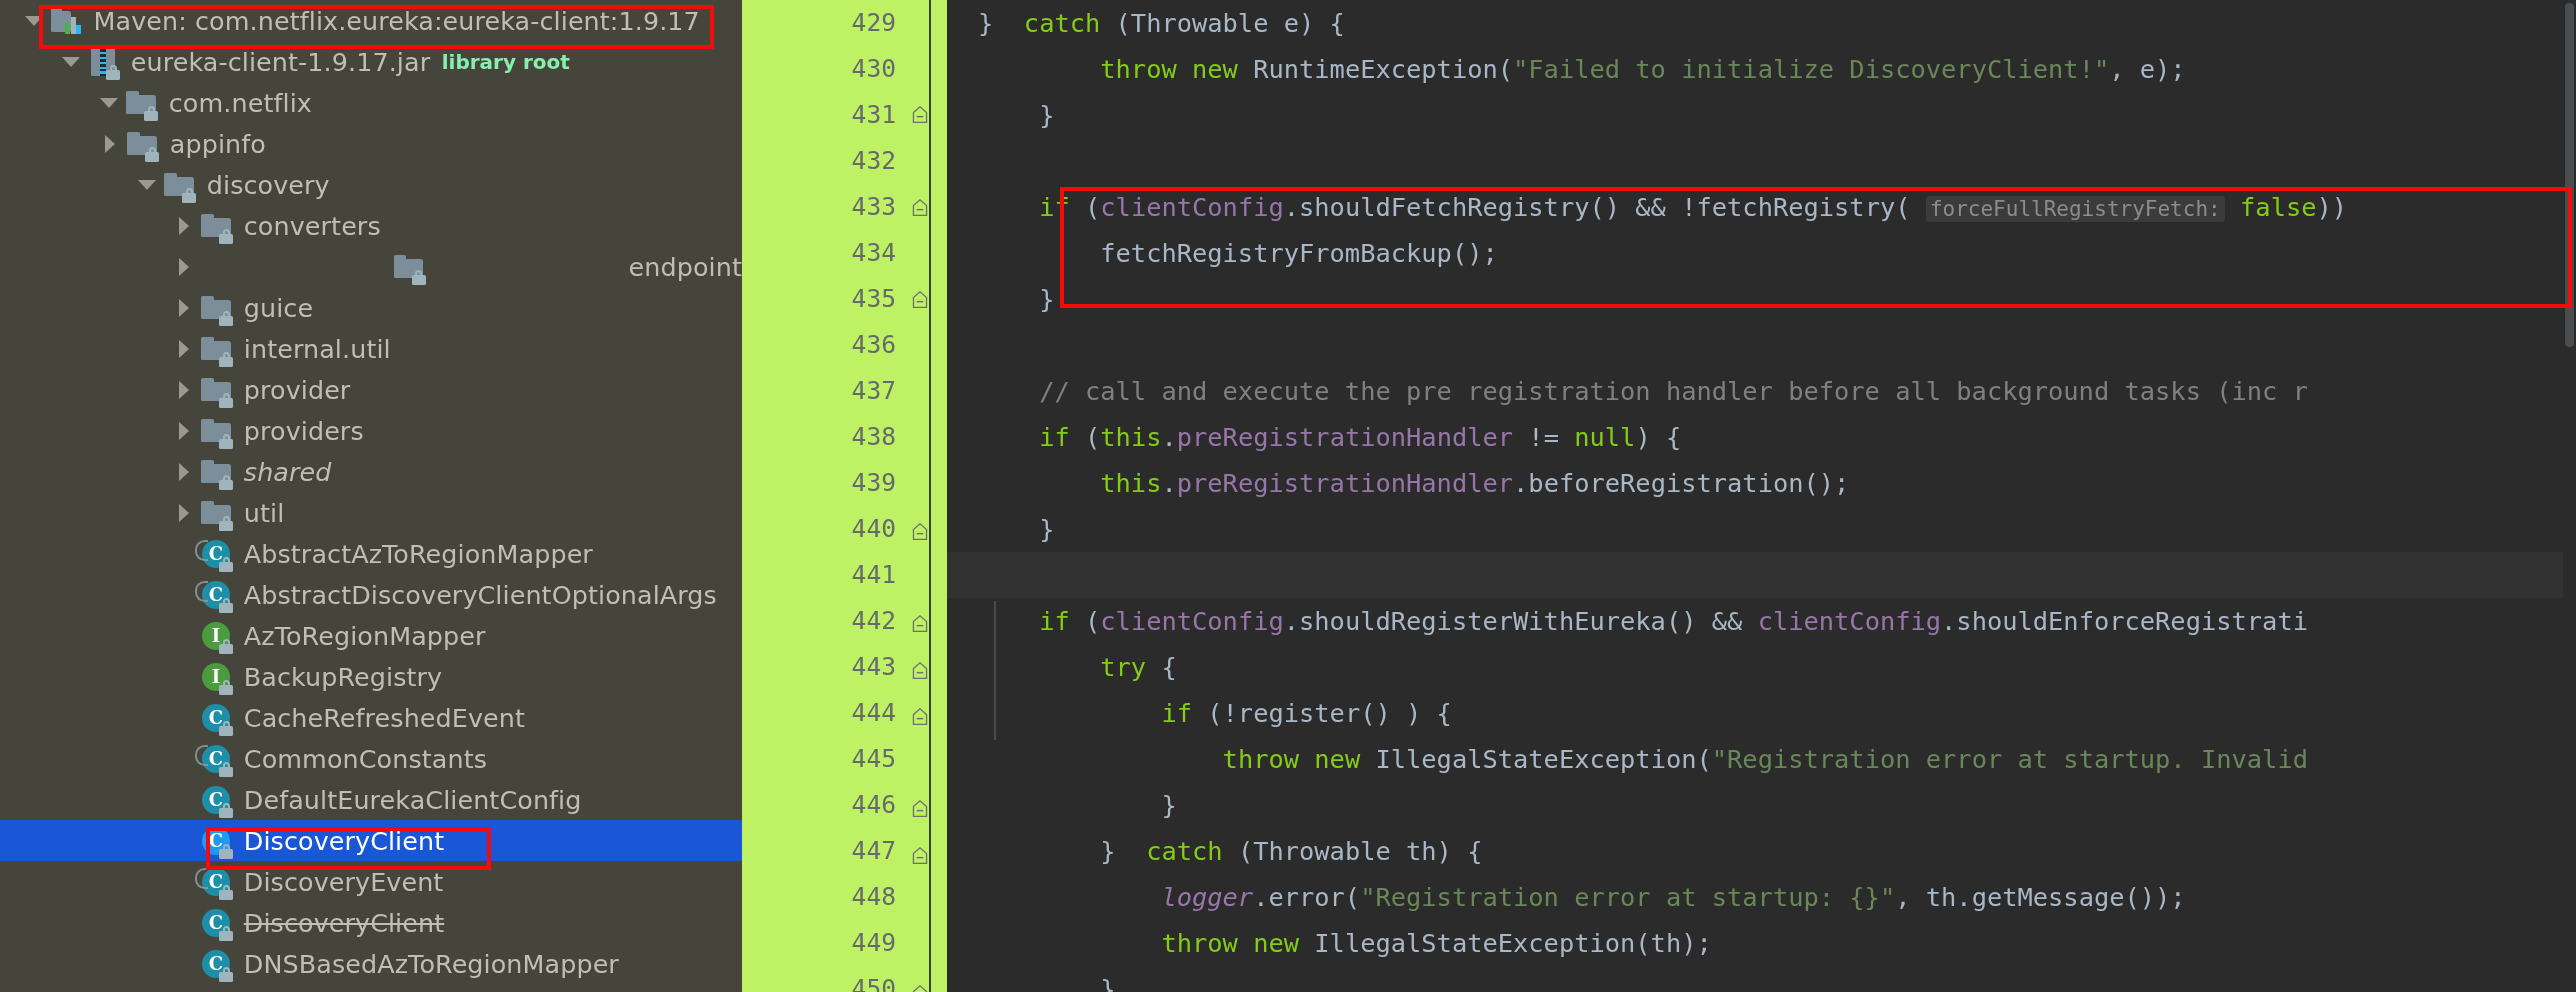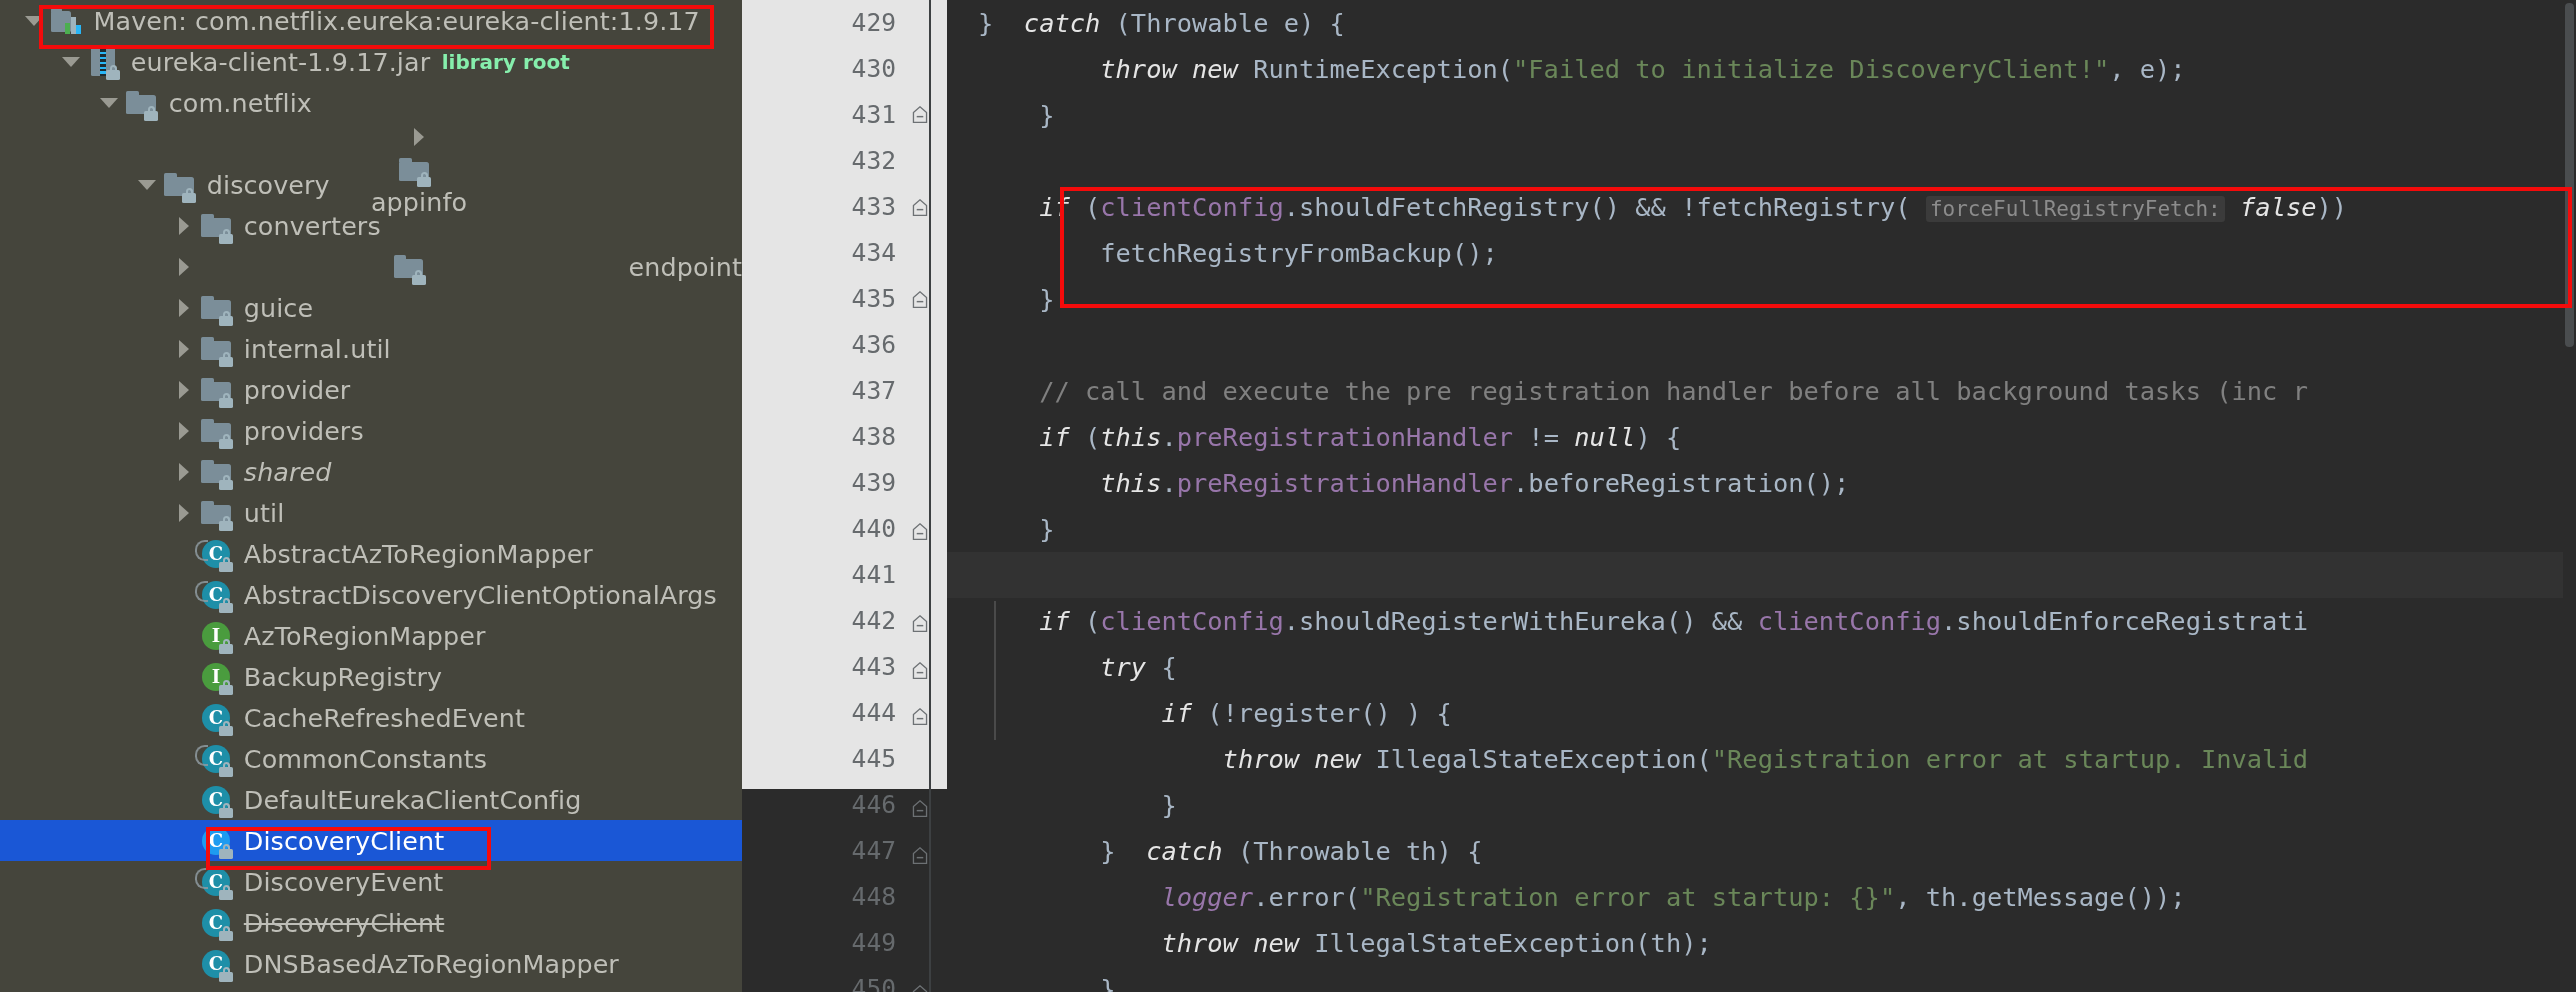--- a/index.html
+++ b/index.html
@@ -119,22 +119,22 @@
     pointer-events: none;
     z-index: 50;
   }
 
   
   .editor {
     flex: 1 1 auto; height: 992px; background: #2b2b2b; position: relative; overflow: hidden;
     display: flex;
   }
   .gutter {
-    width: 205px; flex: 0 0 205px; background: #e5e5e5; position: relative;
-    height: 789px;
+    width: 205px; flex: 0 0 205px; background: #bef264; position: relative;
+    height: 992px;
   }
   .gutter .ln {
     height: 46px; line-height: 46px;
     text-align: right; padding-right: 51px;
     color: #666a6d; font-size: 24.6px;
     font-family: "DejaVu Sans Mono", monospace;
   }
   .gutter .fold {
     position: absolute; right: 18px; width: 18px; height: 18px;
     color:#6d7174;
@@ -146,21 +146,21 @@
     font-family: "DejaVu Sans Mono", monospace;
     font-size: 25.4px;
     white-space: pre;
     color: #a9b7c6;
     padding-left: 31px;
   }
   .codeline.current { background: #323232; }
   .indent-guide { position:absolute; width:1.6px; background:#4a4a4a; }
 
   
-  .kw { color: #e5e5e5; font-style: italic; }
+  .kw { color: #84cc16; }
   .str { color: #6a8759; }
   .fld { color: #9876aa; }
   .cmt { color: #808080; }
   .id  { color: #a9b7c6; }
   .it  { font-style: italic; }
   .hintpill {
     background: #3b3b3b; color:#8c8c8c; border-radius:3.3px;
     padding: 0.8px 4.1px; font-size: 21px; font-style: normal;
   }
 
@@ -217,21 +217,21 @@
               <span class="tab"></span>
               <span class="body"></span>
             </span>
             <span class="lockbadge">
               <span class="shackle"></span>
               <span class="body"></span>
             </span>
           </span>
           <span class="label">com.netflix</span>
         </div>
-        <div class="row" style="padding-left: 96px; flex-direction: column;">
+        <div class="row" style="padding-left: 96px;">
           <span class="arrow right">
             <i></i>
           </span>
           <span class="ic">
             <span class="icon-folder">
               <span class="tab"></span>
               <span class="body"></span>
             </span>
             <span class="lockbadge">
               <span class="shackle"></span>

